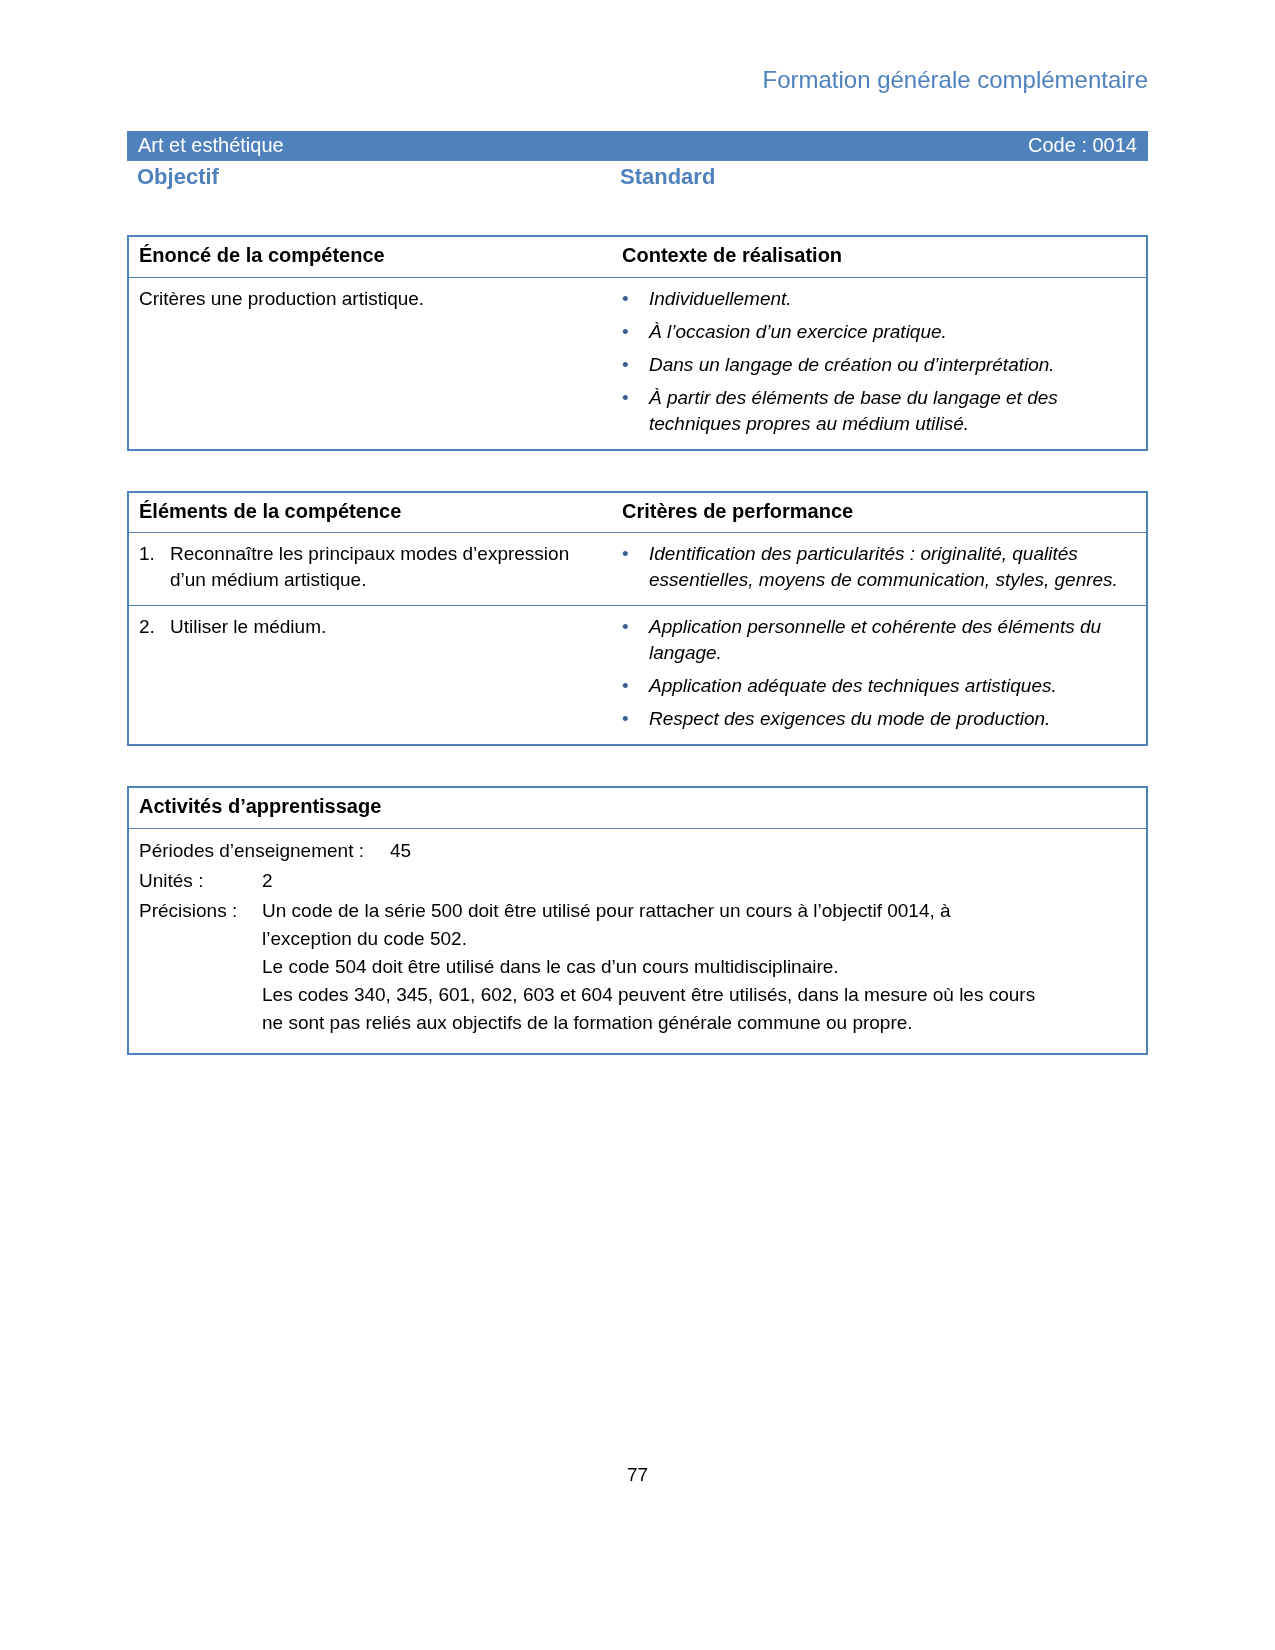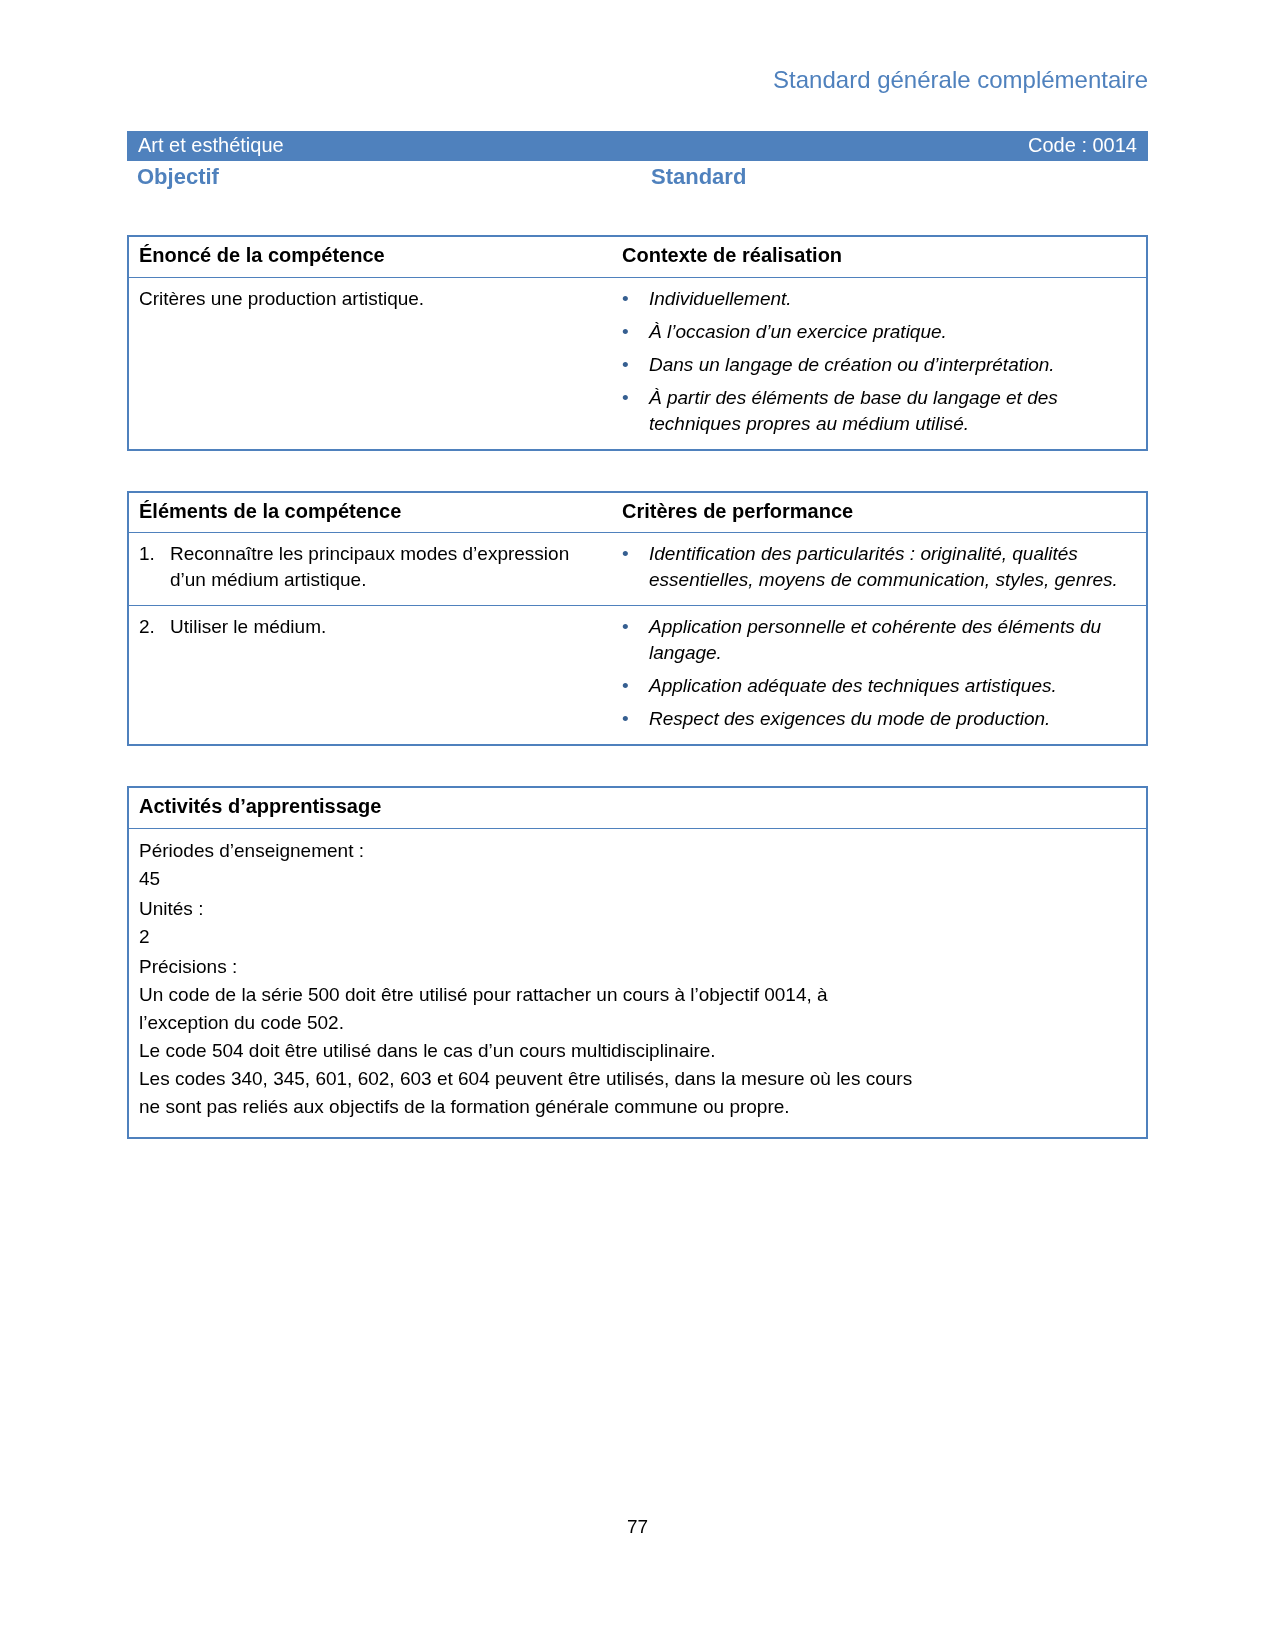--- a/index.html
+++ b/index.html
@@ -19,21 +19,21 @@
   }
   .content{position:absolute;top:131px;left:127px;width:1021px;}
 
   .banner{
     background:var(--accent);color:var(--banner-text);
     display:flex;justify-content:space-between;align-items:flex-end;
     padding:3px 11px 5px 11px;font-size:20px;line-height:1.1;
   }
   .titles{
     display:flex;font-weight:bold;color:var(--accent);
-    font-size:22px;padding:3px 0 6px 10px;line-height:1.15;gap:31px;
+    font-size:22px;padding:3px 0 6px 10px;line-height:1.15;
   }
   .titles .t-left{width:483px;flex-shrink:0;}
 
   .box{
     border:2px solid var(--accent);
     margin-bottom:7px;
     font-size:19px;line-height:1.37;margin-top:40px;
   }
   .hdr-row{
     display:flex;border-bottom:1px solid var(--accent);
@@ -52,35 +52,35 @@
 
   .nitem{display:flex;}
   .nnum{width:31px;flex-shrink:0;}
   .ntext{flex:1;}
 
   .act-hdr{
     font-weight:bold;font-size:20px;padding:5px 10px 7px 10px;
     border-bottom:1px solid var(--accent);
   }
   .act-body{padding:8px 10px 14px 10px;}
-  .act-row{display:flex;line-height:28px;margin-bottom:2px;flex-direction:column;}
+  .act-row{display:flex;line-height:28px;margin-bottom:2px;}
   .act-label-wide{flex-shrink:0;}
   .act-gap{width:26px;flex-shrink:0;}
   .act-label{width:123px;flex-shrink:0;}
   .prec-line{line-height:28px;}
 
   .page-number{
-    position:absolute;top:1516px;left:0;width:1275px;
+    position:absolute;top:1464px;left:0;width:1275px;
     text-align:center;font-size:19px;color:#000;
   }
 </style>
 </head>
 <body>
 
-<div class="running-header">Standard générale complémentaire</div>
+<div class="running-header">Formation générale complémentaire</div>
 
 <div class="content">
 
   <div class="banner">
     <span>Art et esthétique</span>
     <span>Code : 0014</span>
   </div>
 
   <div class="titles">
     <span class="t-left">Objectif</span>

